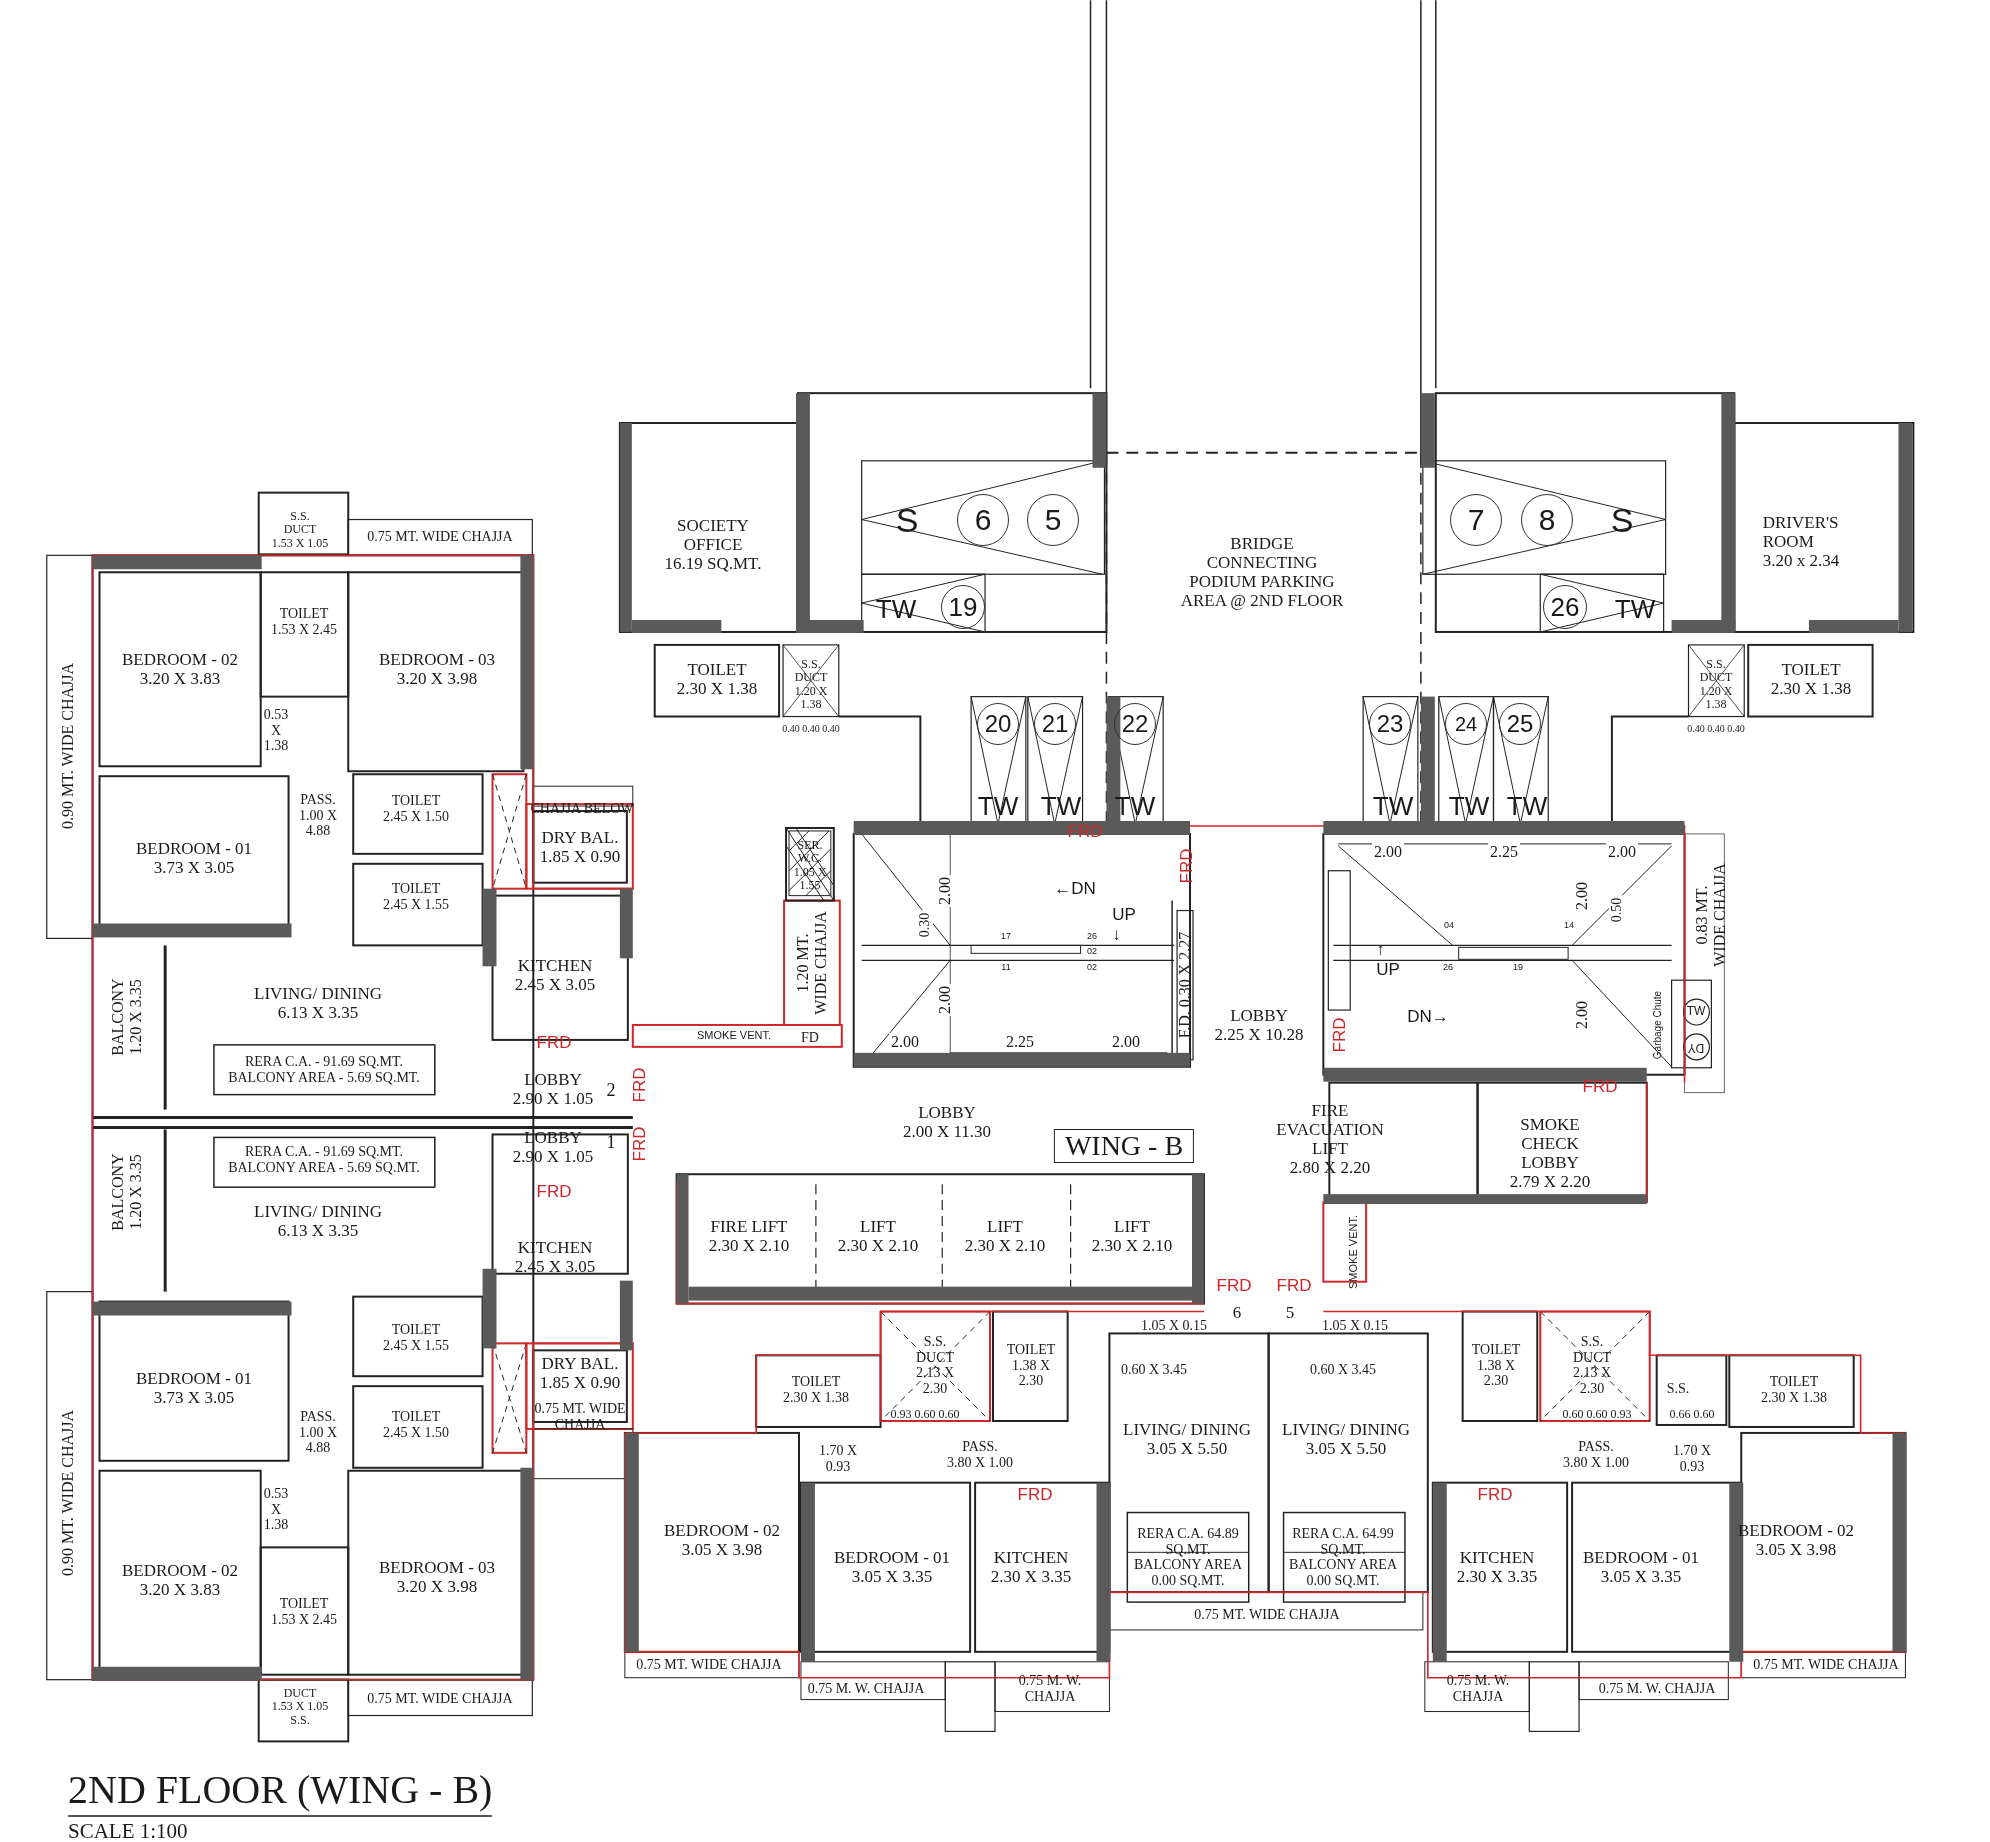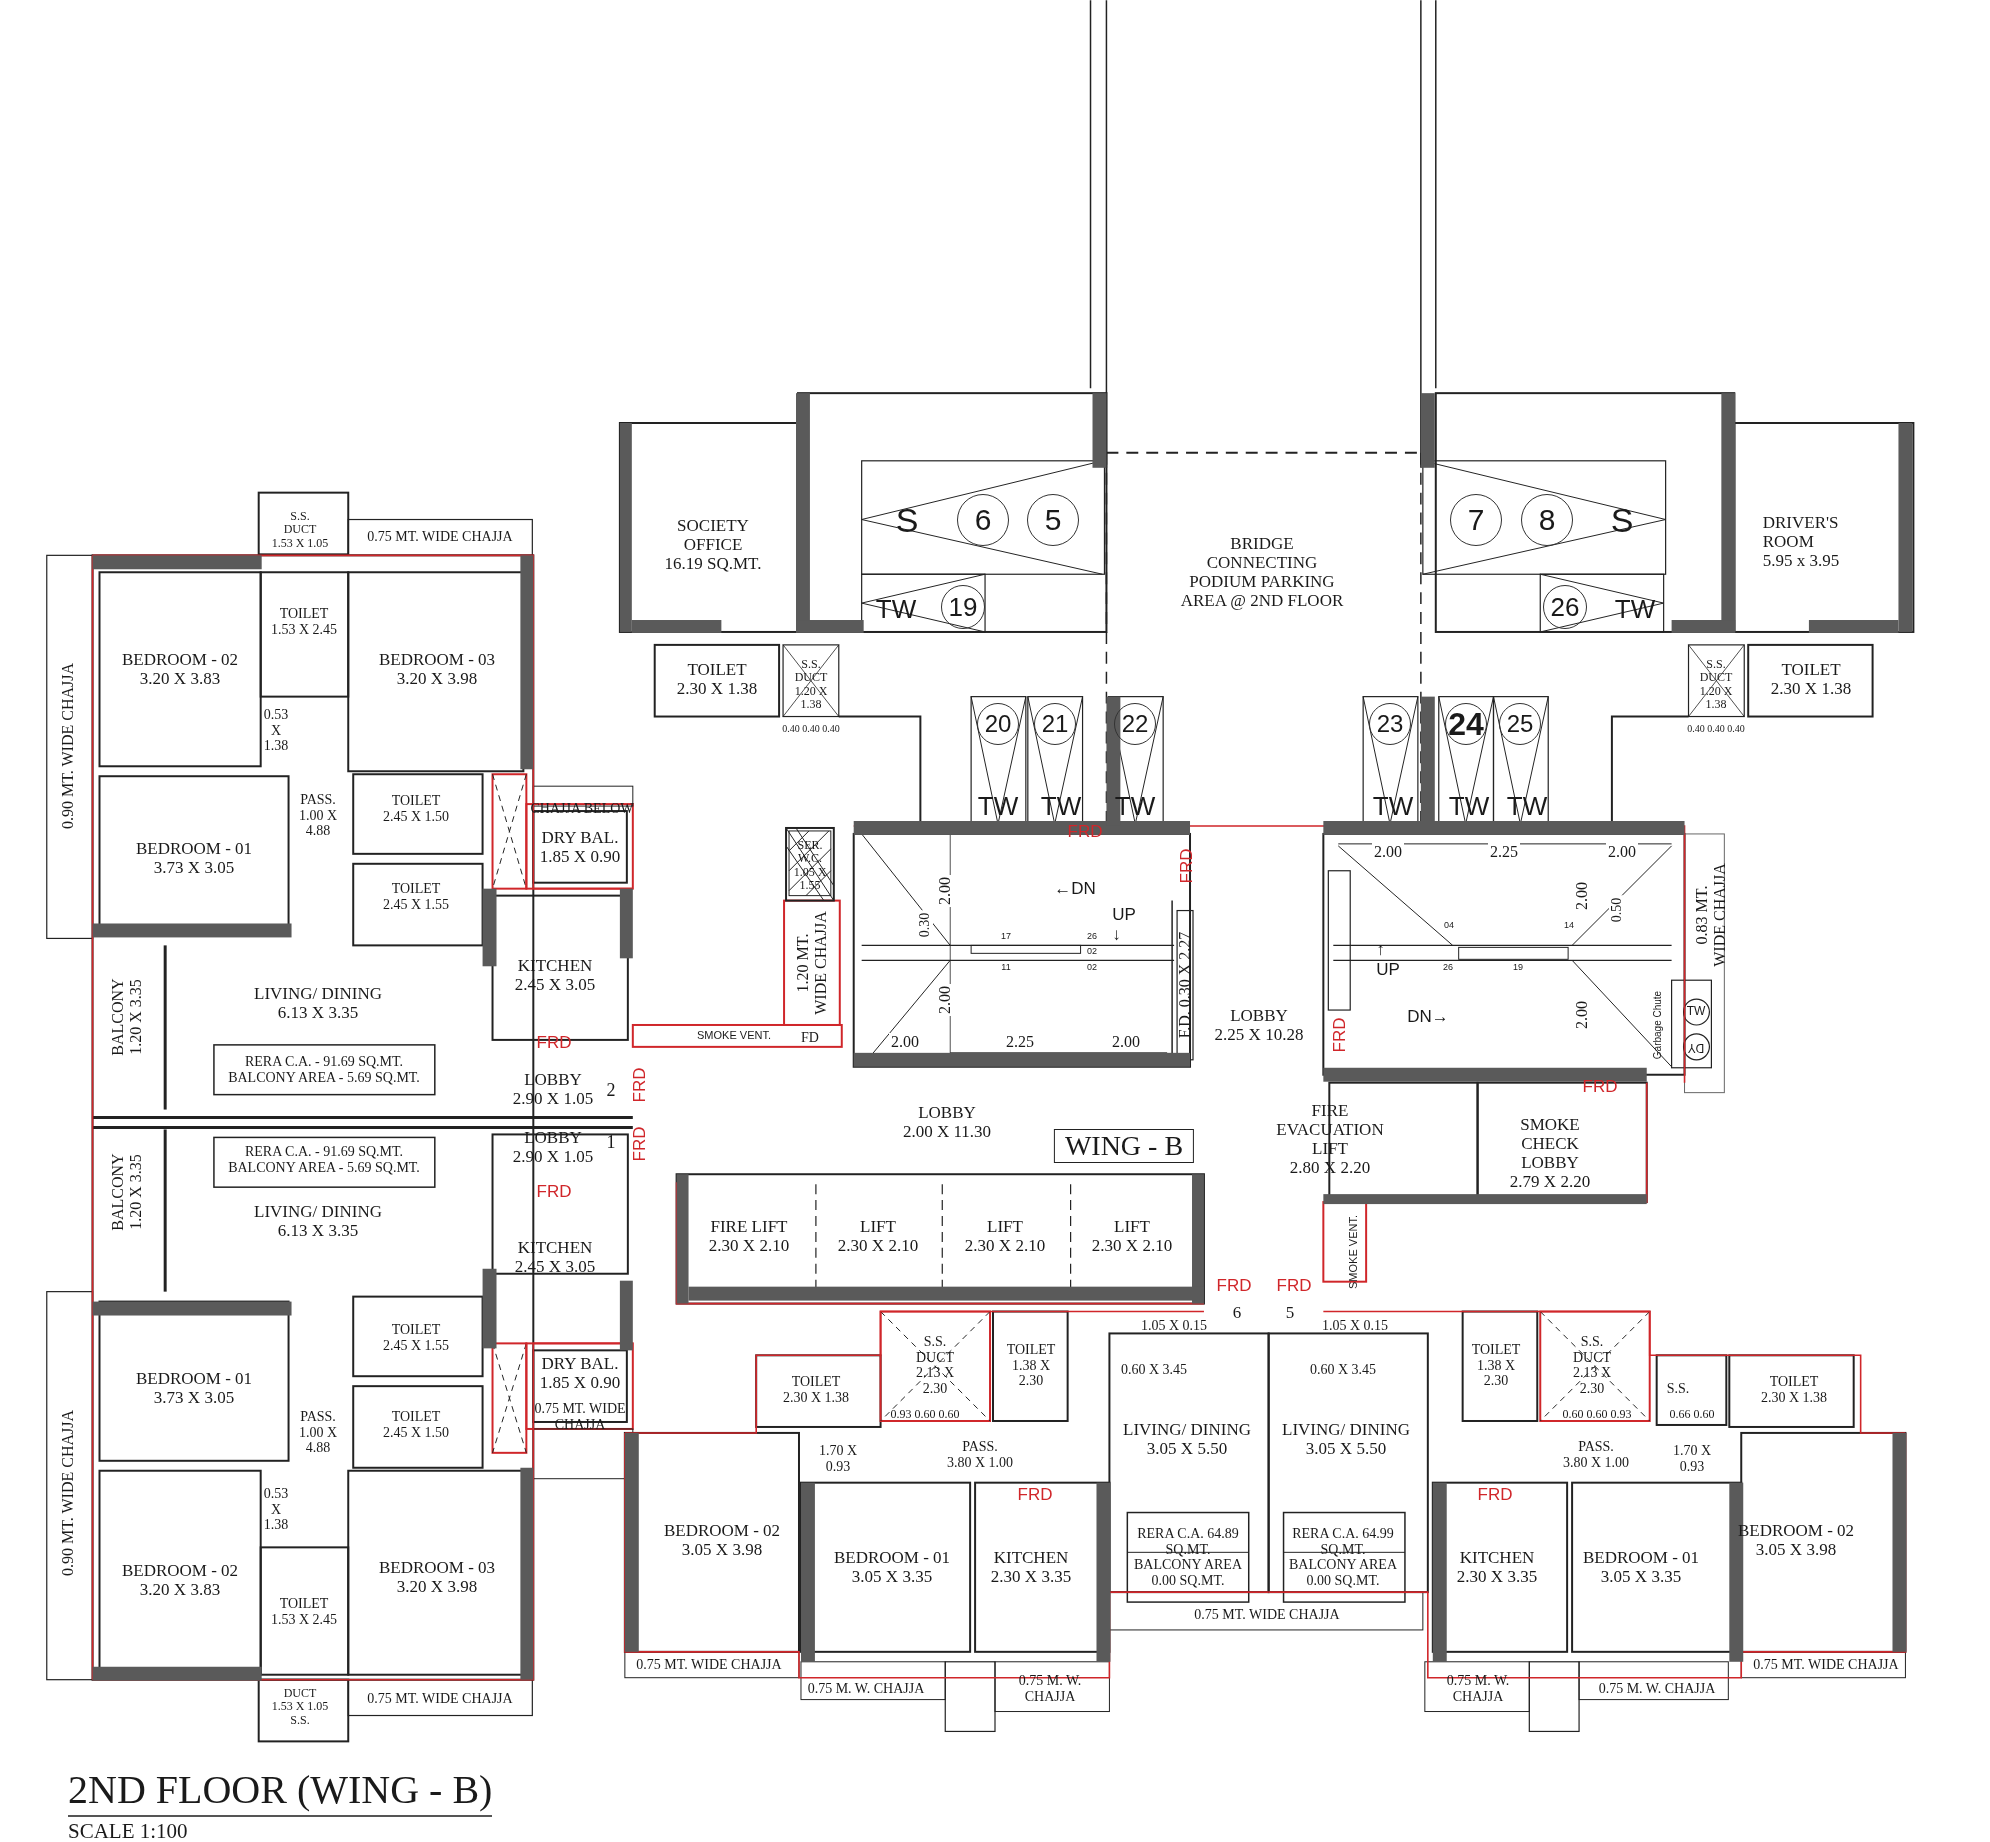--- a/index.html
+++ b/index.html
@@ -280,21 +280,21 @@
 <div class="lbl xs" style="left:811px;top:729px;font-size:10px;">0.40 0.40 0.40</div>
 <div class="lbl" style="left:1262px;top:572px;">
   <span class="n">BRIDGE</span>
   <span class="n">CONNECTING</span>
   <span class="n">PODIUM PARKING</span>
   <span class="n">AREA @ 2ND FLOOR</span>
 </div>
 <div class="lbl" style="left:1801px;top:542px;text-align:left;">
   <span class="n">DRIVER'S</span>
   <span class="n">ROOM</span>
-  <span class="d">5.95 x 3.95</span>
+  <span class="d">3.20 x 2.34</span>
 </div>
 <div class="lbl" style="left:1811px;top:679px;">
   <span class="n">TOILET</span>
   <span class="d">2.30 X 1.38</span>
 </div>
 <div class="lbl xs" style="left:1716px;top:685px;">
   <span class="n">S.S.</span>
   <span class="n">DUCT</span>
   <span class="d">1.20 X</span>
   <span class="d">1.38</span>
@@ -308,21 +308,21 @@
 <div class="pnum" style="left:1547px;top:520px;">8</div>
 <div class="park" style="left:1622px;top:520px;">S</div>
 <div class="tw" style="left:896px;top:609px;">TW</div>
 <div class="pnum" style="left:963px;top:607px;width:42px;height:42px;font-size:26px;">19</div>
 <div class="pnum" style="left:1565px;top:607px;width:42px;height:42px;font-size:26px;">26</div>
 <div class="tw" style="left:1635px;top:609px;">TW</div>
 <div class="pnum" style="left:998px;top:724px;width:40px;height:40px;font-size:24px;">20</div>
 <div class="pnum" style="left:1055px;top:724px;width:40px;height:40px;font-size:24px;">21</div>
 <div class="pnum" style="left:1135px;top:724px;width:40px;height:40px;font-size:24px;">22</div>
 <div class="pnum" style="left:1390px;top:724px;width:40px;height:40px;font-size:24px;">23</div>
-<div class="pnum" style="left:1466px;top:724px;width:40px;height:40px;font-size:32px;font-weight:bold;">24</div>
+<div class="pnum" style="left:1466px;top:724px;width:40px;height:40px;font-size:20px;">24</div>
 <div class="pnum" style="left:1520px;top:724px;width:40px;height:40px;font-size:24px;">25</div>
 <div class="tw" style="left:998px;top:806px;">TW</div>
 <div class="tw" style="left:1061px;top:806px;">TW</div>
 <div class="tw" style="left:1135px;top:806px;">TW</div>
 <div class="tw" style="left:1393px;top:806px;">TW</div>
 <div class="tw" style="left:1469px;top:806px;">TW</div>
 <div class="tw" style="left:1527px;top:806px;">TW</div>
 
 <div class="lbl" style="left:180px;top:669px;">
   <span class="n">BEDROOM - 02</span>

